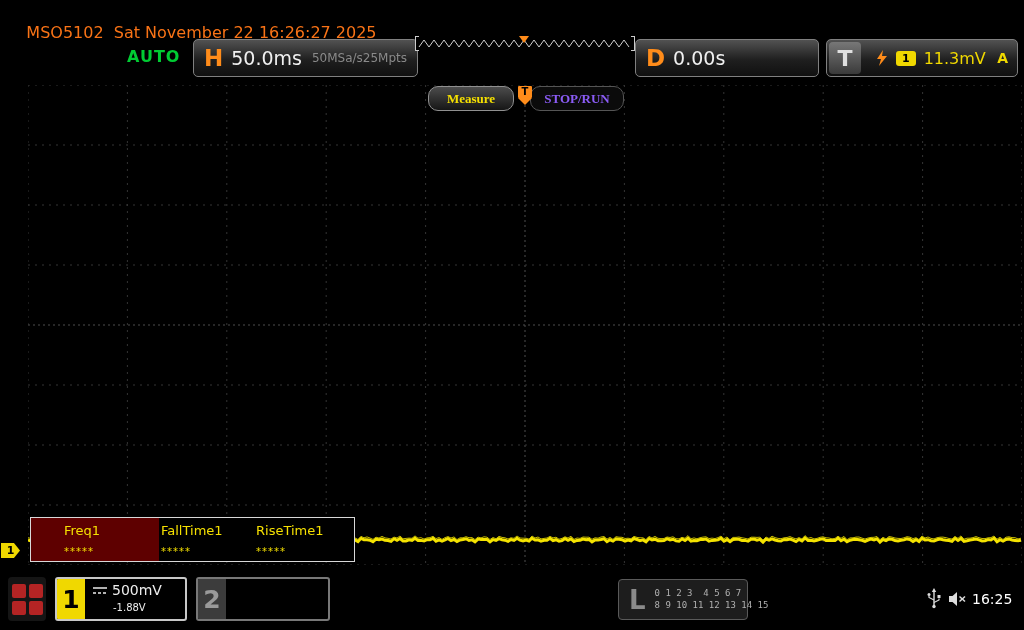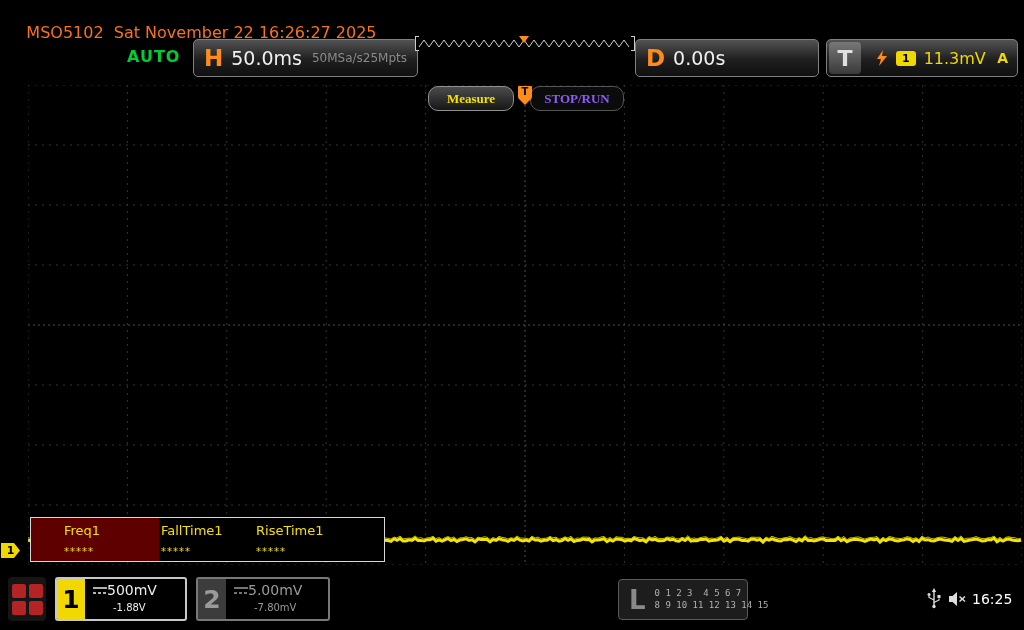--- a/index.html
+++ b/index.html
@@ -55,21 +55,21 @@
   .trig-flag .sq { width:14px; height:12px; background:#ff8c1a; color:#000; font-size:10px; font-weight:bold;
                    text-align:center; line-height:12px; border-radius:1px; }
   .trig-flag .tri { width:0; height:0; border-left:7px solid transparent; border-right:7px solid transparent;
                     border-top:7px solid #ff8c1a; }
 
   .ch-marker { position:absolute; left:1px; top:543px; width:19px; height:15px; background:#f0d800; color:#000;
                font-size:11px; font-weight:bold; display:flex; align-items:center; justify-content:center;
                clip-path:polygon(0 0, 68% 0, 100% 50%, 68% 100%, 0 100%); z-index:6; }
 
   
-  .meas-overlay { position:absolute; left:30px; top:517px; width:355px; height:45px; background:#000;
+  .meas-overlay { position:absolute; left:30px; top:517px; width:325px; height:45px; background:#000;
                   border:1px solid #d8d8d8; display:flex; z-index:5; }
   .meas-cell { display:flex; flex-direction:column; justify-content:space-between; padding-top:5px; padding-bottom:4px; }
   .meas-cell.c1 { width:128px; padding-left:33px; background:#5e0000; }
   .meas-cell.c2 { width:95px;  padding-left:2px; }
   .meas-cell.c3 { flex:1;      padding-left:2px; }
   .meas-name { color:#f5e000; font-size:13px; }
   .meas-value { color:#f5e000; font-size:10px; letter-spacing:1px; }
 
   
   .menu-btn { position:absolute; left:8px; top:577px; width:38px; height:44px; background:#151515; border-radius:4px;
@@ -78,21 +78,21 @@
 
   .ch-block { position:absolute; top:577px; height:44px; display:flex; border-radius:3px; background:#000; overflow:hidden; }
   .ch1-block { left:55px; width:132px; border:2px solid #c8c8c8; }
   .ch2-block { left:196px; width:134px; border:2px solid #787878; }
   .ch-id { width:28px; display:flex; align-items:center; justify-content:center; font-size:25px; font-weight:bold; }
   .ch1-block .ch-id { background:#f0d800; color:#000; }
   .ch2-block .ch-id { background:#3c3c3c; color:#9a9a9a; }
   .ch-vals { flex:1; display:flex; flex-direction:column; justify-content:center; padding-left:8px; }
   .ch1-block .ch-vals { color:#ededed; }
   .ch2-block .ch-vals { color:#9a9a9a; }
-  .ch-scale { font-size:14px; display:flex; align-items:center; line-height:18px; }
+  .ch-scale { font-size:14px; display:flex; align-items:center; gap:5px; line-height:18px; }
   .ch-offset { font-size:10px; padding-left:20px; line-height:18px; }
 
   .logic-block { position:absolute; left:618px; top:579px; width:130px; height:41px; background:#1d1d1d;
                  border:1px solid #5a5a5a; border-radius:4px; display:flex; align-items:center; gap:9px; padding-left:10px; }
   .logic-l { font-size:26px; color:#8a8a8a; font-weight:bold; }
   .logic-rows { display:flex; flex-direction:column; gap:3px; font-size:9px; color:#b0b0b0;
                 font-family:"DejaVu Sans Mono", monospace; white-space:pre; line-height:9px; }
 
   .usb-icon  { position:absolute; left:926px; top:588px; }
   .mute-icon { position:absolute; left:948px; top:591px; }
@@ -213,30 +213,20 @@
           <line x1="0" y1="7" x2="14" y2="7" stroke="currentColor" stroke-width="1.6" stroke-dasharray="3 2"></line>
         </svg>
         <span>500mV</span>
       </span>
       <span class="ch-offset">-1.88V</span>
     </span>
   </div>
 
   <div class="ch-block ch2-block">
     <span class="ch-id">2</span>
-    <span class="ch-vals">
-      <span class="ch-scale">
-        <svg width="14" height="9" viewBox="0 0 14 9">
-          <line x1="0" y1="2" x2="14" y2="2" stroke="currentColor" stroke-width="1.6"></line>
-          <line x1="0" y1="7" x2="14" y2="7" stroke="currentColor" stroke-width="1.6" stroke-dasharray="3 2"></line>
-        </svg>
-        <span>5.00mV</span>
-      </span>
-      <span class="ch-offset">-7.80mV</span>
-    </span>
   </div>
 
   <div class="logic-block">
     <span class="logic-l">L</span>
     <span class="logic-rows">
       <span>0 1 2 3  4 5 6 7</span>
       <span>8 9 10 11 12 13 14 15</span>
     </span>
   </div>
 

